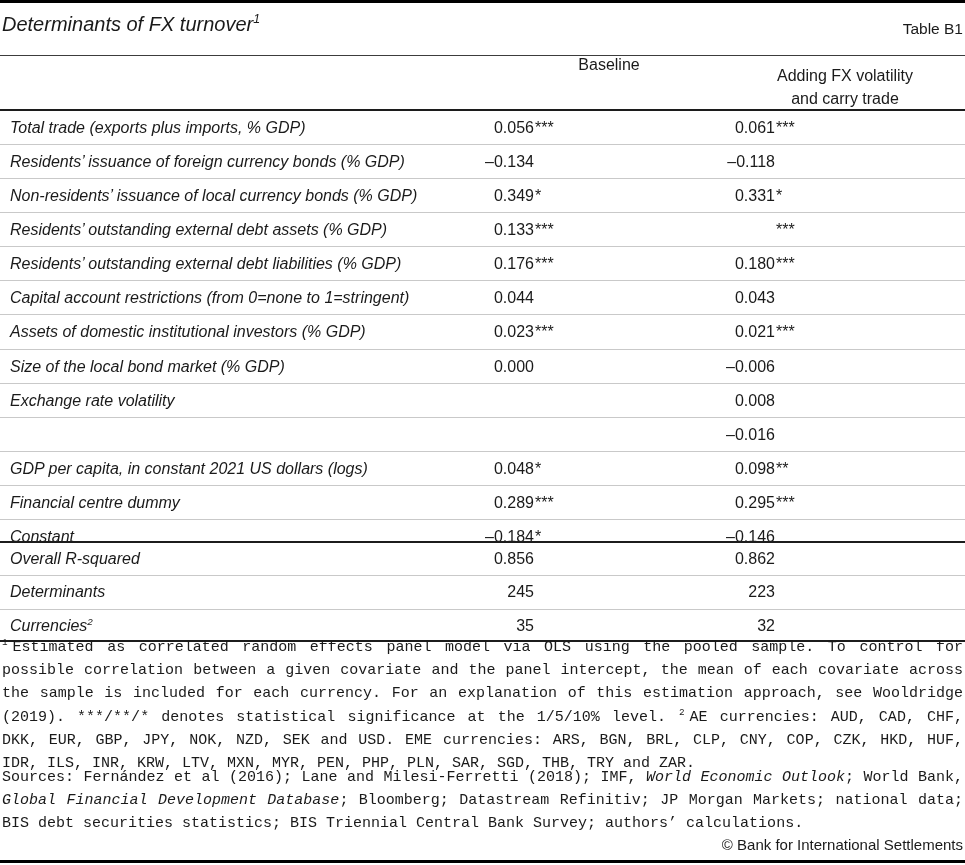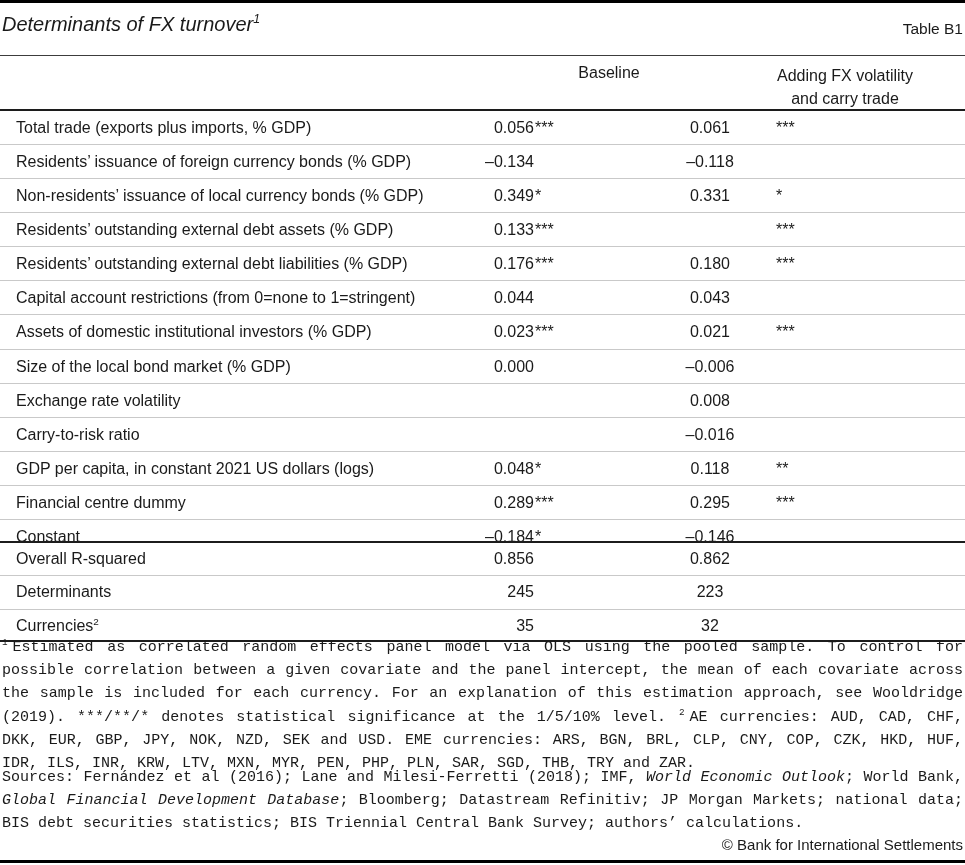--- a/index.html
+++ b/index.html
@@ -12,37 +12,37 @@
   .rule-title{top:55px;height:1px;background:#3c3c3c;}
   .rule-header{top:109px;height:2px;background:#1c1c1c;}
   .rule-mid{top:541px;height:2px;background:#1c1c1c;}
   .rule-summary{top:640px;height:2px;background:#1c1c1c;}
   .rule-bottom{top:860px;height:3px;background:#000;}
 
   .page-title{position:absolute;top:13px;left:2px;font-size:20px;white-space:nowrap;font-style:italic;}
   .table-label{position:absolute;top:20px;right:2px;font-size:15.5px;white-space:nowrap;}
 
   .colh{position:absolute;font-size:16px;text-align:center;}
-  .colh1{top:64px;left:529px;width:160px;}
+  .colh1{top:56px;left:529px;width:160px;}
   .colh2{top:64px;left:715px;width:260px;line-height:23px;}
 
   .tbody{position:absolute;top:111px;left:0;width:965px;}
   .trow{position:relative;height:33.08px;border-bottom:1px solid #c9c9c9;font-size:16px;}
   .trow:last-child{border-bottom:none;}
   .sbody{position:absolute;top:543px;left:0;width:965px;}
   .srow{position:relative;height:32.33px;border-bottom:1px solid #c9c9c9;font-size:16px;}
   .srow:last-child{border-bottom:none;}
 
   .cell{position:absolute;top:0;height:100%;white-space:nowrap;}
   .trow .cell{line-height:33px;}
   .srow .cell{line-height:32.3px;}
-  .lbl{left:16px;}
+  .lbl{left:10px;font-style:italic;}
   .v1{left:404px;width:130px;text-align:right;}
   .s1{left:535px;}
-  .v2{left:645px;width:130px;text-align:center;}
+  .v2{left:645px;width:130px;text-align:right;}
   .s2{left:776px;}
 
   sup{font-size:62%;line-height:0;}
   sup.fnm{margin-right:5px;}
   sup.fn2m{margin-left:13px;}
 
   .footnote{position:absolute;top:636px;left:2px;width:961px;margin:0;
     font-size:15px;line-height:23.2px;text-align:justify;font-family:Liberation Mono, monospace;}
   .sources{position:absolute;top:766px;left:2px;width:961px;margin:0;
     font-size:15px;line-height:23px;text-align:justify;font-family:Liberation Mono, monospace;}
@@ -126,31 +126,30 @@
       <span class="cell s2"></span>
     </div>
     <div class="trow">
       <span class="cell lbl">Exchange rate volatility</span>
       <span class="cell v1"></span>
       <span class="cell s1"></span>
       <span class="cell v2">0.008</span>
       <span class="cell s2"></span>
     </div>
     <div class="trow">
-      <span class="cell lbl">Carry-to-risk ratio</span>
       <span class="cell v1"></span>
       <span class="cell s1"></span>
       <span class="cell v2">–0.016</span>
       <span class="cell s2"></span>
     </div>
     <div class="trow">
       <span class="cell lbl">GDP per capita, in constant 2021 US dollars (logs)</span>
       <span class="cell v1">0.048</span>
       <span class="cell s1">*</span>
-      <span class="cell v2">0.118</span>
+      <span class="cell v2">0.098</span>
       <span class="cell s2">**</span>
     </div>
     <div class="trow">
       <span class="cell lbl">Financial centre dummy</span>
       <span class="cell v1">0.289</span>
       <span class="cell s1">***</span>
       <span class="cell v2">0.295</span>
       <span class="cell s2">***</span>
     </div>
     <div class="trow">

